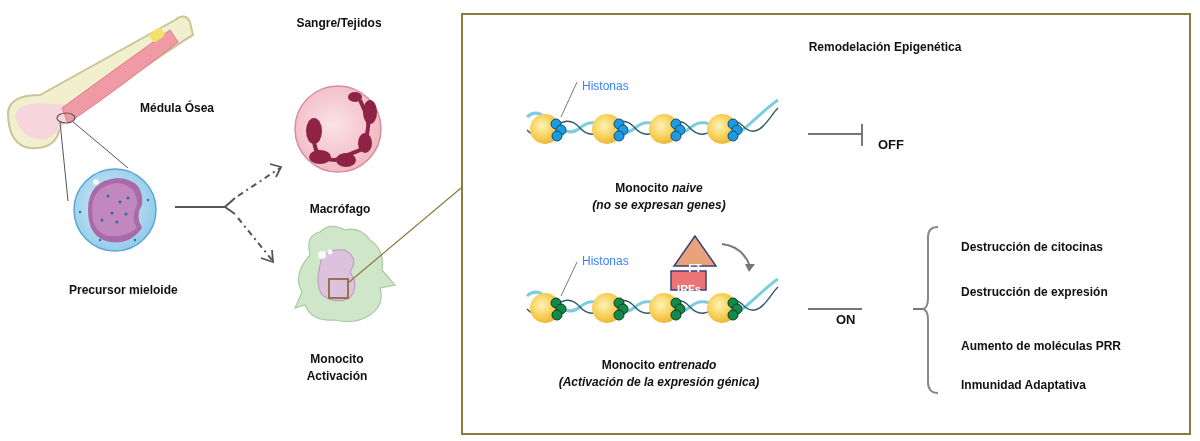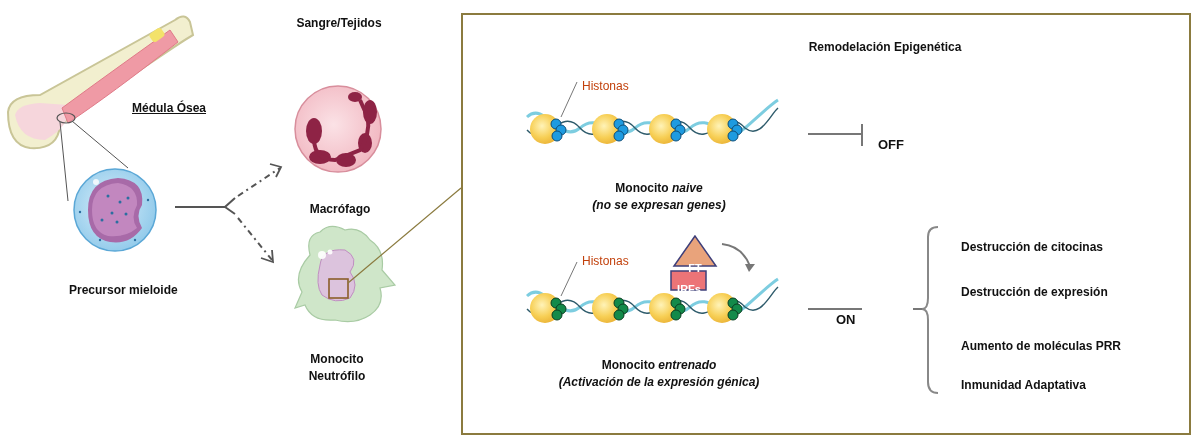--- a/index.html
+++ b/index.html
@@ -1,20 +1,20 @@
 <!DOCTYPE html>
 <html><head>
 <meta charset="utf-8">
 <style>
   html, body { margin:0; padding:0; background:#ffffff; }
   body { width:1200px; height:441px; position:relative; overflow:hidden;
          font-family:"Liberation Sans", "DejaVu Sans", sans-serif; color:#111; }
   .lbl { position:absolute; font-weight:bold; font-size:12px; white-space:nowrap;margin-top:9px; }
   .lbl.center { text-align:center; transform:translateX(-50%); }
-  .thin { font-weight:normal; color:#c2410c; }
+  .thin { font-weight:normal; color:#3b82f6; }
   .ital { font-style:italic; }
   svg.art { position:absolute; left:0; top:0; }
   .box { position:absolute; left:461px; top:13px; width:730px; height:422px;
          border:2px solid #8b7b3f; box-sizing:border-box; }
 </style>
 </head>
 <body>
 
 <svg class="art" width="1200" height="441" viewBox="0 0 1200 441">
   <defs>
@@ -175,26 +175,26 @@
     <line x1="913" y1="309" x2="925" y2="309"></line>
   </g>
 
   <g stroke="#888" stroke-width="2" fill="none">
     <path d="M938,227 Q928,227 928,237 L928,298 Q928,309 922,309 Q928,309 928,320 L928,382 Q928,393 938,393"></path>
   </g>
 </svg>
 
 <div class="box"></div>
 
-<div class="lbl" style="left:132px; top:92px;text-decoration:underline;">Médula Ósea</div>
+<div class="lbl" style="left:140px; top:92px;">Médula Ósea</div>
 <div class="lbl" style="left:57px; top:274px;padding-left:12px;">Precursor mieloide</div>
 <div class="lbl center" style="left:339px; top:7px;">Sangre/Tejidos</div>
 <div class="lbl center" style="left:340px; top:193px;">Macrófago</div>
 <div class="lbl center" style="left:337px; top:343px;">Monocito</div>
-<div class="lbl center" style="left:337px; top:360px;">Neutrófilo</div>
+<div class="lbl center" style="left:337px; top:360px;">Activación</div>
 
 <div class="lbl center" style="left:885px; top:31px;">Remodelación Epigenética</div>
 
 <div class="lbl thin" style="left:582px; top:70px;">Histonas</div>
 <div class="lbl" style="left:878px; top:128px; font-size:13px;">OFF</div>
 <div class="lbl center" style="left:659px; top:172px;"><span>Monocito </span><span class="ital">naive</span></div>
 <div class="lbl center ital" style="left:659px; top:189px;">(no se expresan genes)</div>
 
 <div class="lbl thin" style="left:582px; top:245px;">Histonas</div>
 <div class="lbl center" style="left:695px; top:253px; color:#fff; font-size:11px;">FT</div>

